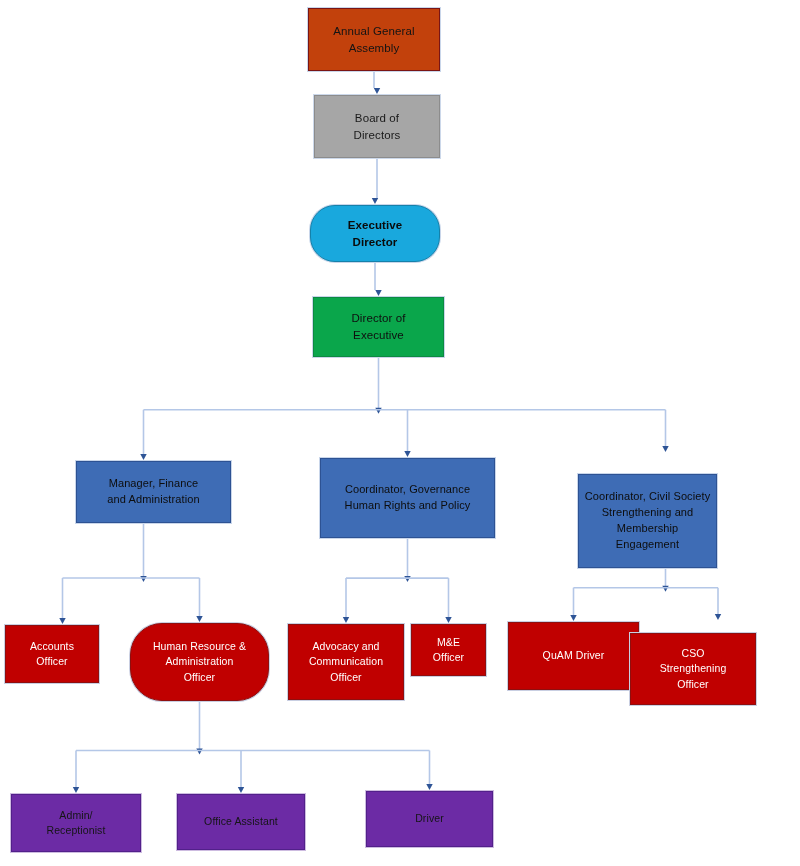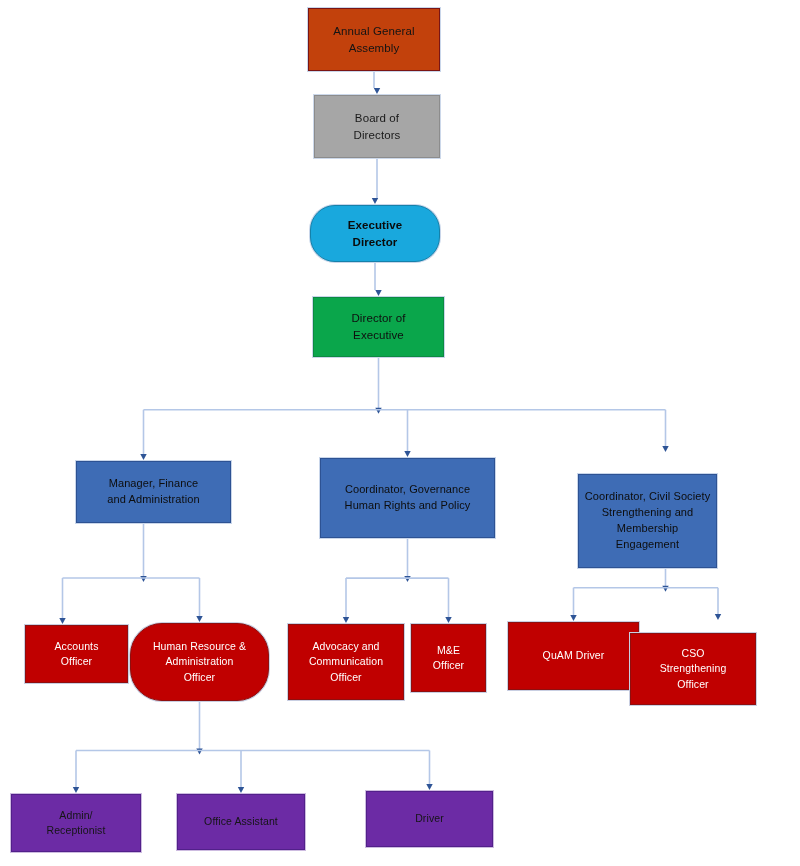--- a/index.html
+++ b/index.html
@@ -155,29 +155,29 @@
       <div class="node n-dirprog" style="left: 313px; top: 297px; width: 131px; height: 60px;">Director of
 Executive</div>
       <div class="node n-coord" style="left: 76px; top: 461px; width: 155px; height: 62px;">Manager, Finance
 and Administration</div>
       <div class="node n-coord" style="left: 320px; top: 458px; width: 175px; height: 80px;">Coordinator, Governance
 Human Rights and Policy</div>
       <div class="node n-coord" style="left: 578px; top: 466px; width: 139px; height: 94px; margin-top: 8px;">Coordinator, Civil Society
 Strengthening and
 Membership
 Engagement</div>
-      <div class="node n-officer" style="left: 25px; top: 625px; width: 103px; height: 58px;">Accounts
+      <div class="node n-officer" style="left: 5px; top: 625px; width: 94px; height: 58px;">Accounts
 Officer</div>
       <div class="node n-officer" style="left: 130px; top: 623px; width: 139px; height: 78px; border-radius: 32px;">Human Resource &amp;
 Administration
 Officer</div>
       <div class="node n-officer" style="left: 288px; top: 624px; width: 116px; height: 76px;">Advocacy and
 Communication
 Officer</div>
-      <div class="node n-officer" style="left: 411px; top: 624px; width: 75px; height: 68px;">M&amp;E
+      <div class="node n-officer" style="left: 411px; top: 624px; width: 75px; height: 52px;">M&amp;E
 Officer</div>
       <div class="node n-officer" style="left: 508px; top: 622px; width: 131px; height: 68px;">QuAM Driver</div>
       <div class="node n-officer" style="left: 630px; top: 621px; width: 126px; height: 72px; margin-top: 12px;">CSO
 Strengthening
 Officer</div>
       <div class="node n-support" style="left: 11px; top: 794px; width: 130px; height: 58px;">Admin/
 Receptionist</div>
       <div class="node n-support" style="left: 177px; top: 794px; width: 128px; height: 56px;">Office Assistant</div>
       <div class="node n-support" style="left: 366px; top: 791px; width: 127px; height: 56px;">Driver</div>
     </div>

